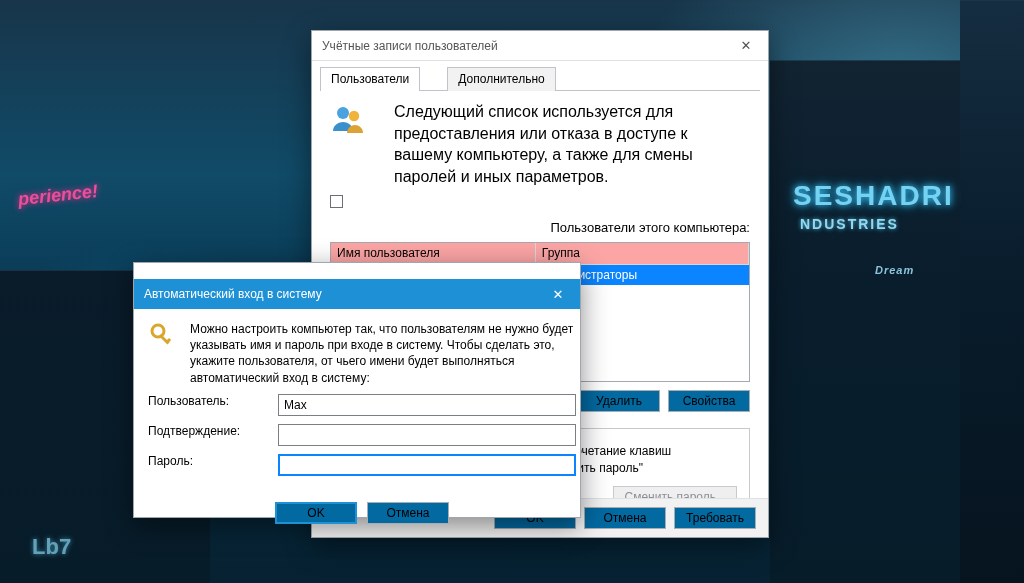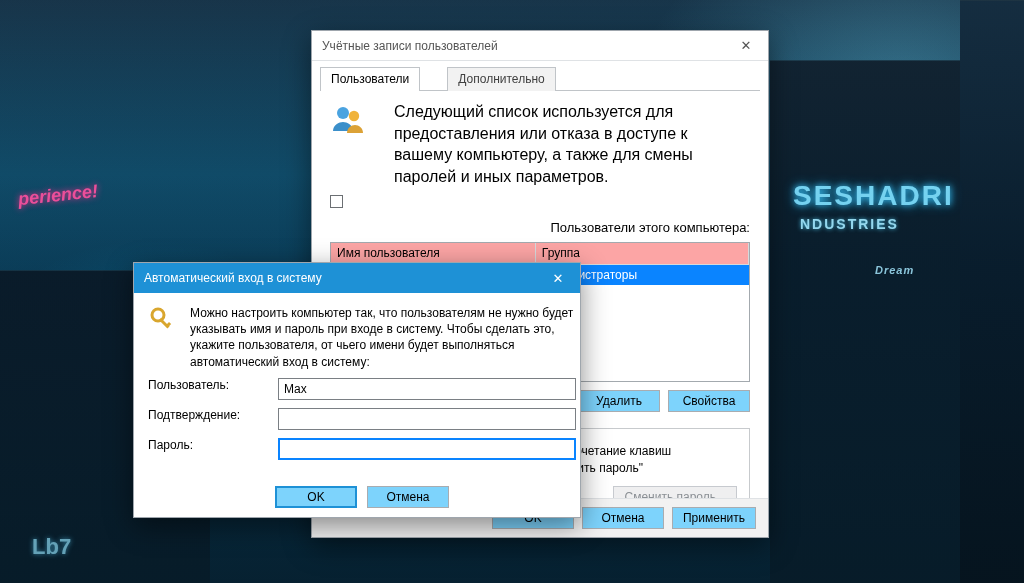--- a/index.html
+++ b/index.html
@@ -32,35 +32,35 @@
     position:absolute; background:#fff;
     border:1px solid #9fa6ad;
     box-shadow:0 8px 26px rgba(0,0,0,.45);
     font-size:12px; color:#000;
   }
   .dlg .title {
     height:30px; display:flex; align-items:center; justify-content:space-between;
     padding:0 2px 0 10px; font-size:12px;
   }
   .dlg .title.white { background:#fff; color:#555; border-bottom:1px solid #dfe2e5;}
-  .dlg .title.blue  { background:#1e91d6; color:#fff; }
+  .dlg .title.blue  { background:#1e91d6; color:#fff;margin-top:16px; }
   .dlg .close {
     width:40px; height:24px; display:flex; align-items:center; justify-content:center;
     font-size:13px; color:inherit; cursor:default;
   }
   .dlg .title.blue .close { background:#1e91d6; }
 
   .ua-dlg { left:311px; top:30px; width:458px; height:508px; }
   .tabs { margin:5px 8px 0 8px; display:flex; border-bottom:1px solid #c0c4c8;gap:28px; }
   .tab {
     padding:4px 10px 5px; font-size:12px; color:#000;
     border:1px solid #c0c4c8; border-bottom:none; background:#fff;
     margin-right:-1px; position:relative; top:1px;
   }
-  .tab.inactive{ background:#f2f2f2; color:#404040;}
+  .tab.inactive{ background:#f2f2f2; color:#000000;}
   .tab.active{ background:#fff; z-index:2;}
   .ua-body{ padding:10px 18px 8px 18px; }
   .intro { display:flex; gap:28px; font-size:16px; line-height:1.35; color:#000; }
   .intro .txt{ flex:1; }
   .people-ico svg{width:36px;height:36px}
   .chk-row{ display:flex; align-items:center; gap:6px; margin-top:8px; font-size:12px;}
   .chk{ width:13px;height:13px;border:1px solid #6b6f73;background:#fff;}
   .sub-label{ margin-top:12px; margin-bottom:7px; font-size:13px;text-align:right;}
   .list{
     border:1px solid #a3a9ae; height:140px; font-size:12px;
@@ -68,21 +68,21 @@
   }
   .list .cols{ display:flex; height:22px; background:#fca5a5; border-bottom:1px solid #d6d9dc;}
   .list .colh{ padding:3px 6px; border-right:1px solid #d6d9dc; font-size:12px;}
   .list .row{ display:flex; height:20px; align-items:center;}
   .list .row.sel{ background:#0a84ff; color:#fff;}
   .list .cell{ padding:0 6px; display:flex; align-items:center; gap:4px;}
   .usr-ico svg{width:14px;height:14px}
   .btn-row{ display:flex; gap:8px; justify-content:flex-end; margin-top:8px;}
   .wbtn{
     min-width:82px; height:22px; padding:0 10px;
-    background:#7dd3fc; border:1px solid #a9acb0; font-size:12px; color:#000;
+    background:#0369a1; border:1px solid #a9acb0; font-size:12px; color:#000;
     display:inline-flex; align-items:center; justify-content:center;
   }
   .wbtn.disabled{ color:#8a8f94; background:#efeff0; border-color:#c7cacf;}
   .group{
     margin-top:16px; border:1px solid #c7cacd; padding:14px 12px 12px; position:relative;
   }
   .grp-in{display:flex; gap:10px;}
   .key-ico svg{width:30px;height:30px}
   .bottom-bar{
     position:absolute; left:0; right:0; bottom:0;
@@ -192,21 +192,21 @@
             <span class="wbtn disabled">Сменить пароль...</span>
           </div>
         </div>
       </div>
     </div>
   </div>
 
   <div class="bottom-bar">
     <span class="wbtn">OK</span>
     <span class="wbtn">Отмена</span>
-    <span class="wbtn">Применить</span>
+    <span class="wbtn">Требовать</span>
   </div>
 </div>
 
 <div class="dlg al-dlg">
   <div class="title blue">
     <span>Автоматический вход в систему</span>
     <span class="close">✕</span>
   </div>
 
   <div class="al-body">

